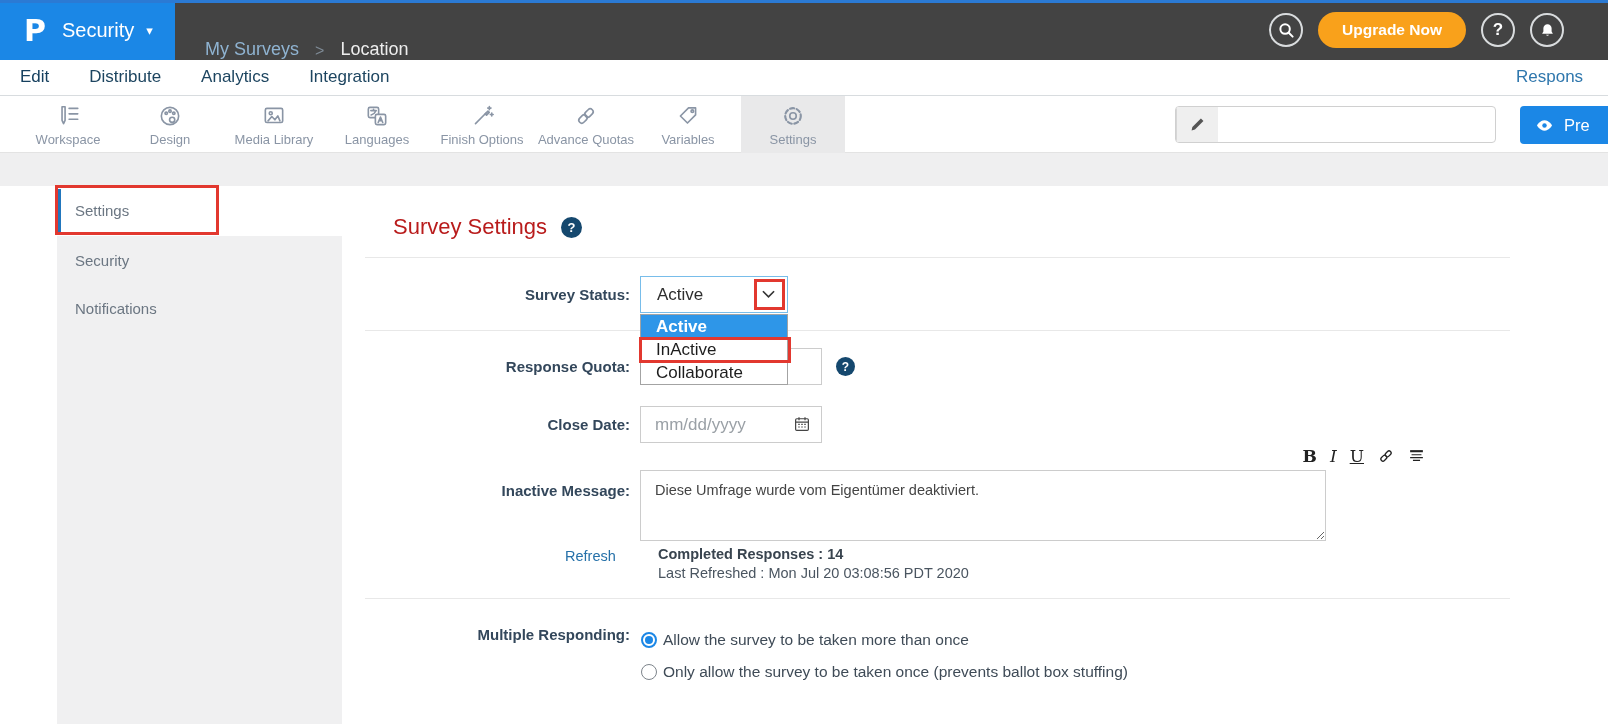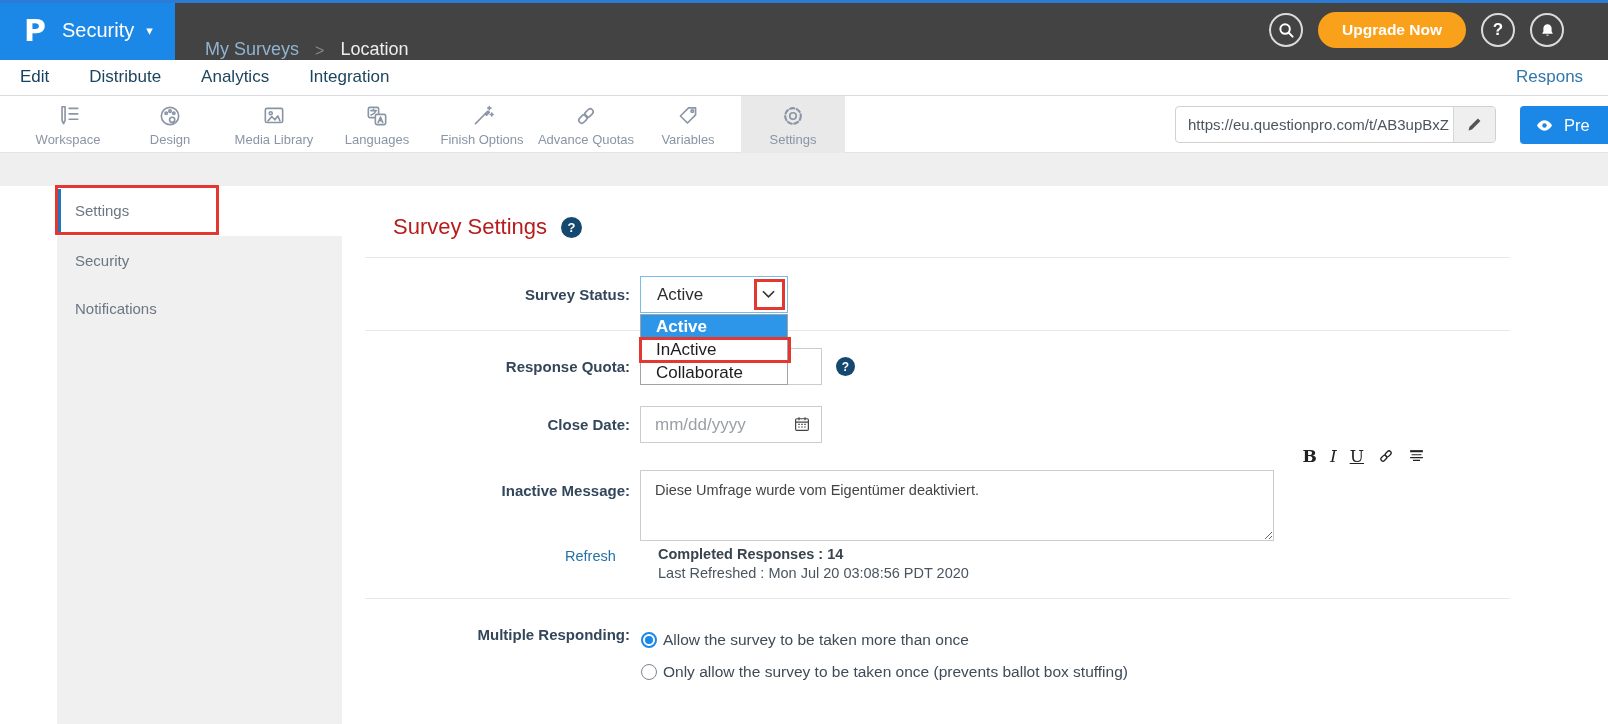--- a/index.html
+++ b/index.html
@@ -80,21 +80,21 @@
   .date-input { left:0; top:0; width:182px; position:absolute; }
   .cal-icon { position:absolute; right:11px; top:9px; pointer-events:none; }
   .quota-help { position:absolute; left:836px; top:171px; }
 
   .fmt-bar { position:absolute; left:1285px; top:261px; width:140px; display:flex; justify-content:flex-end; align-items:center; gap:13px; }
   .fmt-btn { font-family:"DejaVu Serif", serif; font-size:17px; color:#222; cursor:pointer; line-height:1; }
   .fmt-btn.b { font-weight:bold; }
   .fmt-btn.i { font-style:italic; }
   .fmt-btn.u { text-decoration:underline; }
   .fmt-icon { cursor:pointer; display:flex; }
-  .msg-area { position:absolute; left:640px; top:284px; width:634px; height:71px; border:1px solid #ccc; resize:both; font-family:"Liberation Sans", sans-serif; font-size:14.5px; color:#444; padding:9px 14px; outline:none; line-height:1.4; }
+  .msg-area { position:absolute; left:640px; top:284px; width:686px; height:71px; border:1px solid #ccc; resize:both; font-family:"Liberation Sans", sans-serif; font-size:14.5px; color:#444; padding:9px 14px; outline:none; line-height:1.4; }
 
   .refresh-link { position:absolute; left:565px; top:362px; font-size:14.5px; color:#2671a9; cursor:pointer; }
   .completed-line { position:absolute; left:658px; top:360px; font-size:14.5px; font-weight:bold; color:#39444f; }
   .lastref-line { position:absolute; left:658px; top:379px; font-size:14.5px; color:#4a5560; }
 
   .mr-label { top:440px; left:330px; width:300px; }
   .radio-row { position:absolute; left:641px; display:flex; align-items:center; gap:6px; cursor:pointer; }
   .radio { width:16px; height:16px; border-radius:50%; background:#fff; flex:0 0 auto; }
   .radio.on { border:2px solid #1b87e6; display:flex; align-items:center; justify-content:center; }
   .radio.on::after { content:""; width:8px; height:8px; border-radius:50%; background:#1b87e6; }
@@ -209,21 +209,20 @@
     </div>
     <div class="tool selected" style="left:741px; width:104px;">
       <svg width="26" height="26" viewBox="0 0 24 24">
           <circle cx="12" cy="12" r="3"></circle>
           <circle cx="12" cy="12" r="7.2" stroke-width="2" stroke-dasharray="3.8 2.4"></circle>
         </svg>
       <span class="tool-label">Settings</span>
     </div>
 
     <div class="url-wrap">
-      <input class="url-input" type="text" value="https://eu.questionpro.com/t/AB3upBxZ" style="">
       <div class="url-edit">
         <svg width="17" height="17" viewBox="0 0 20 20">
             <path d="M3 17l1-4L14 3l3 3L7 16l-4 1z" fill="#555"></path>
           </svg>
       </div>
     </div>
     <button class="preview-btn">
       <svg width="21" height="15" viewBox="0 0 20 16">
           <path d="M2 8s3-5.5 8-5.5S18 8 18 8s-3 5.5-8 5.5S2 8 2 8z" fill="#fff"></path>
           <circle cx="10" cy="8" r="2.4" fill="#1b87e6"></circle>

